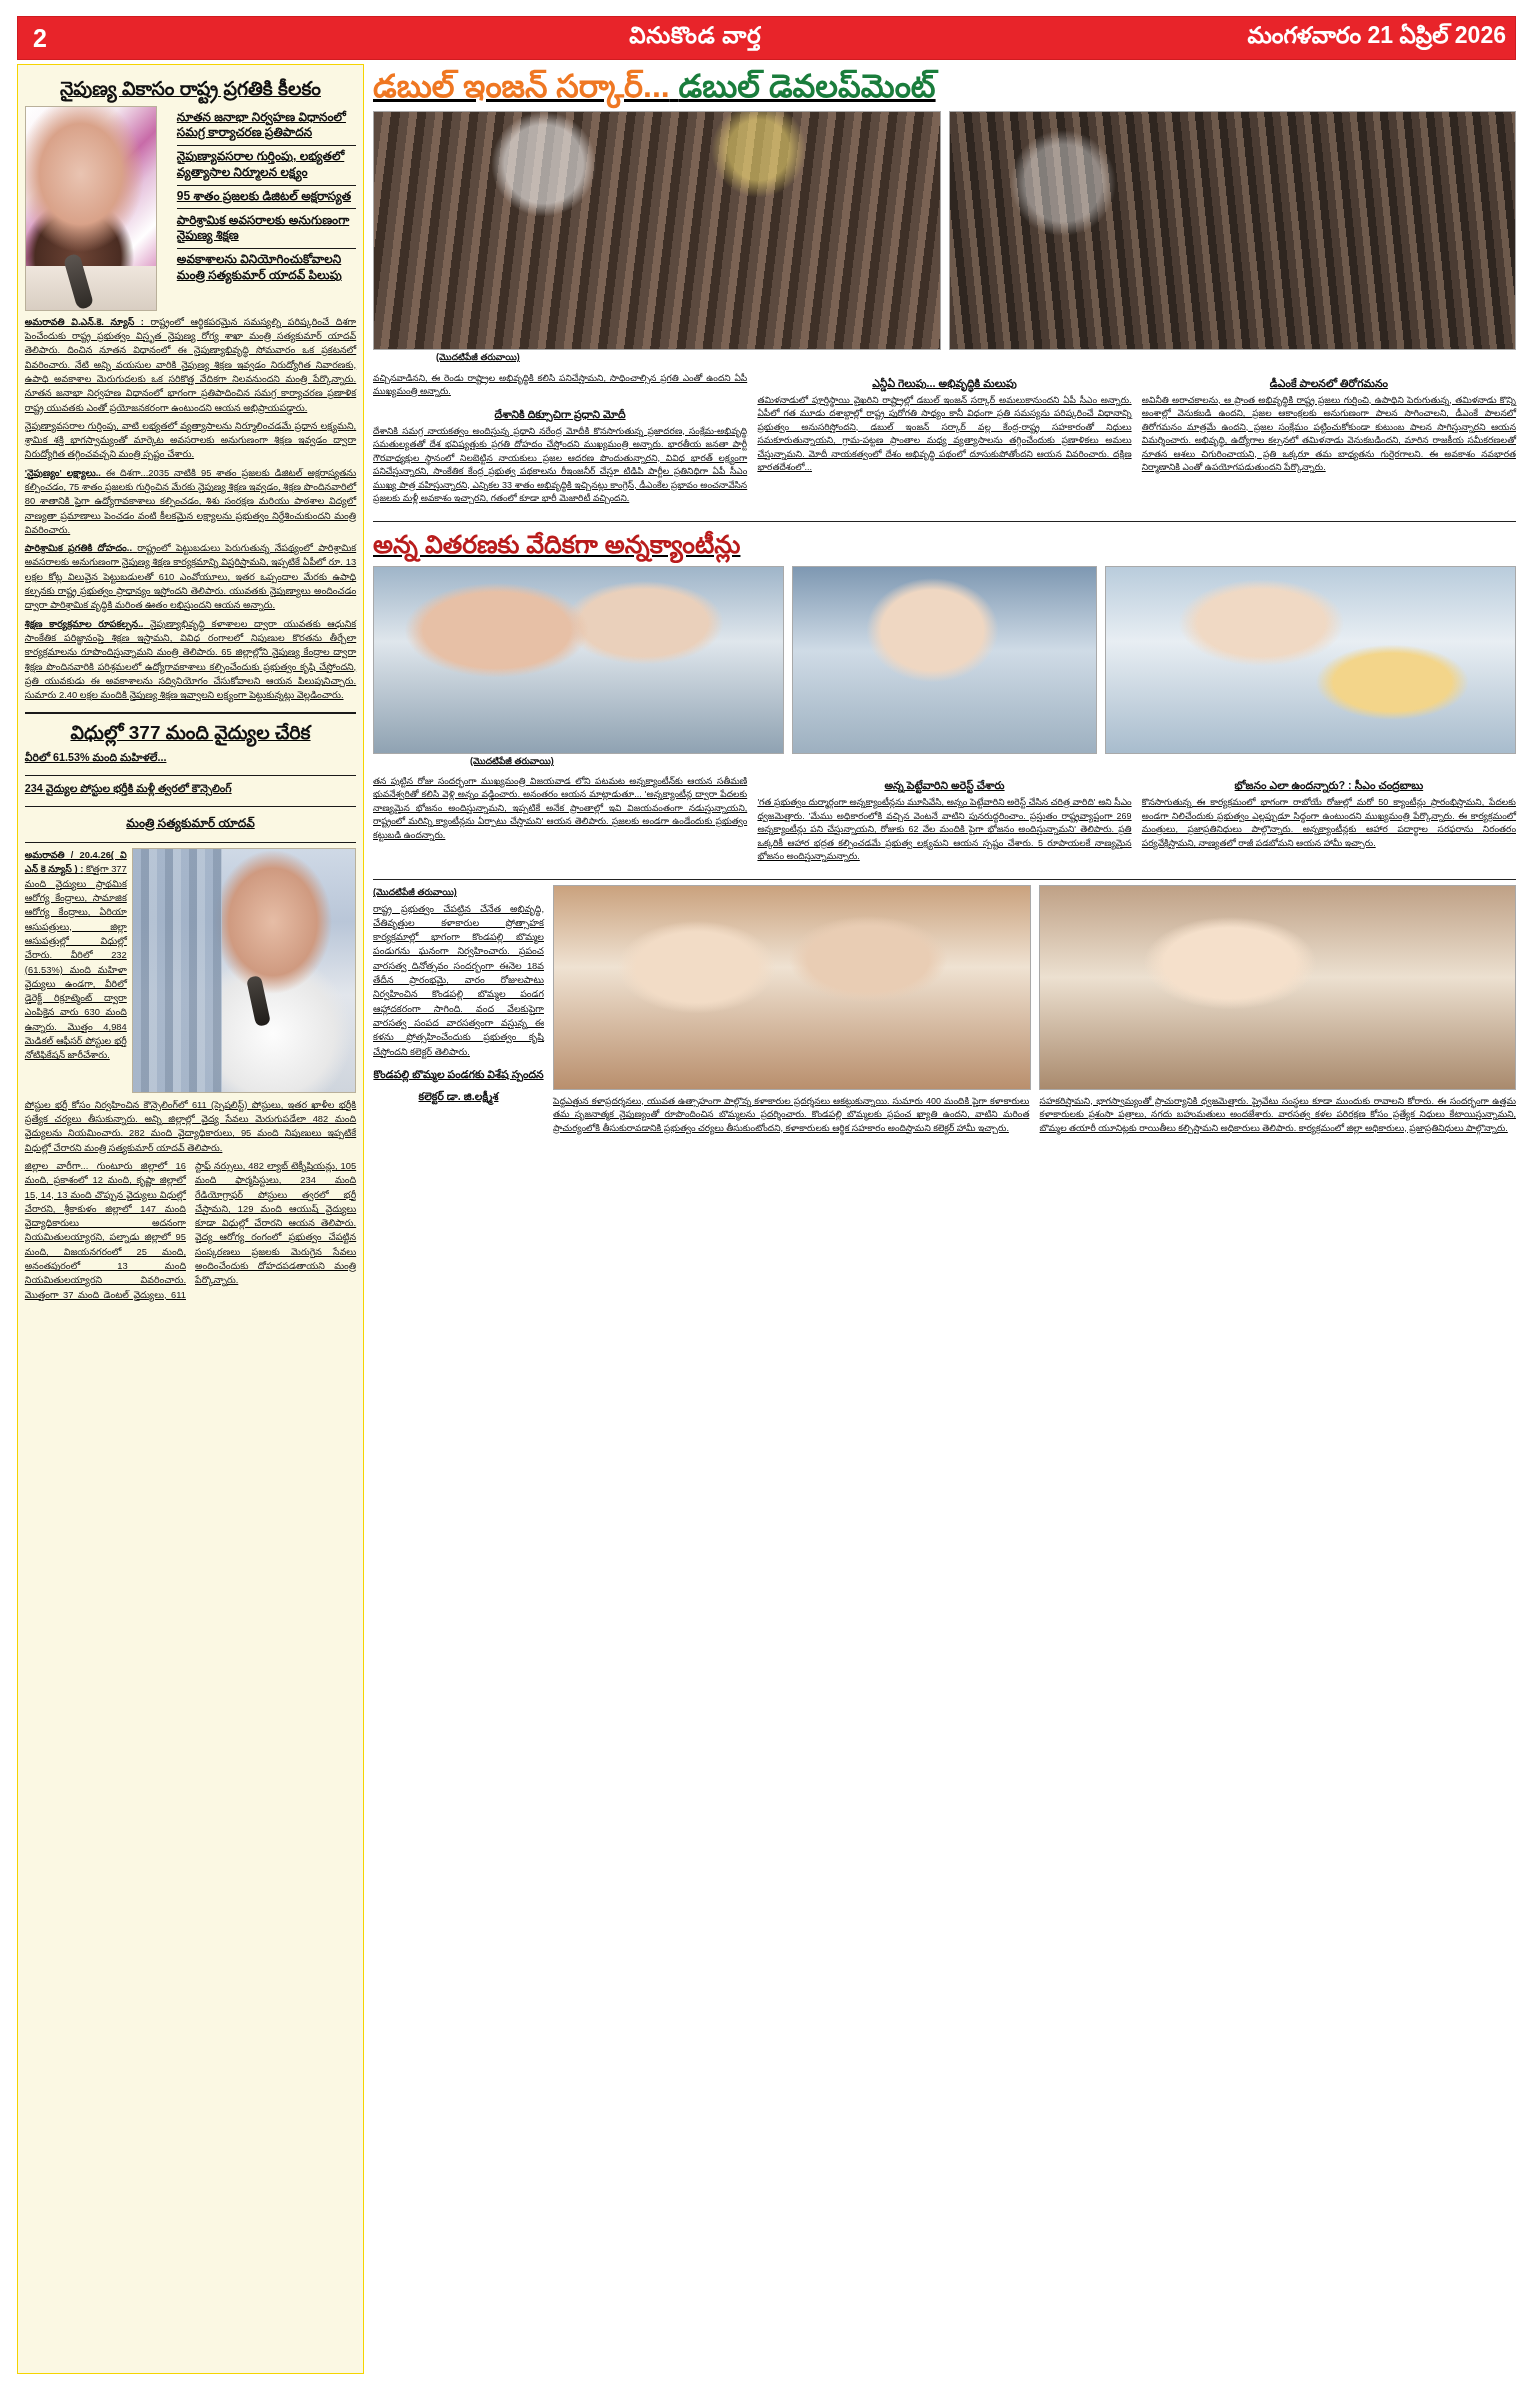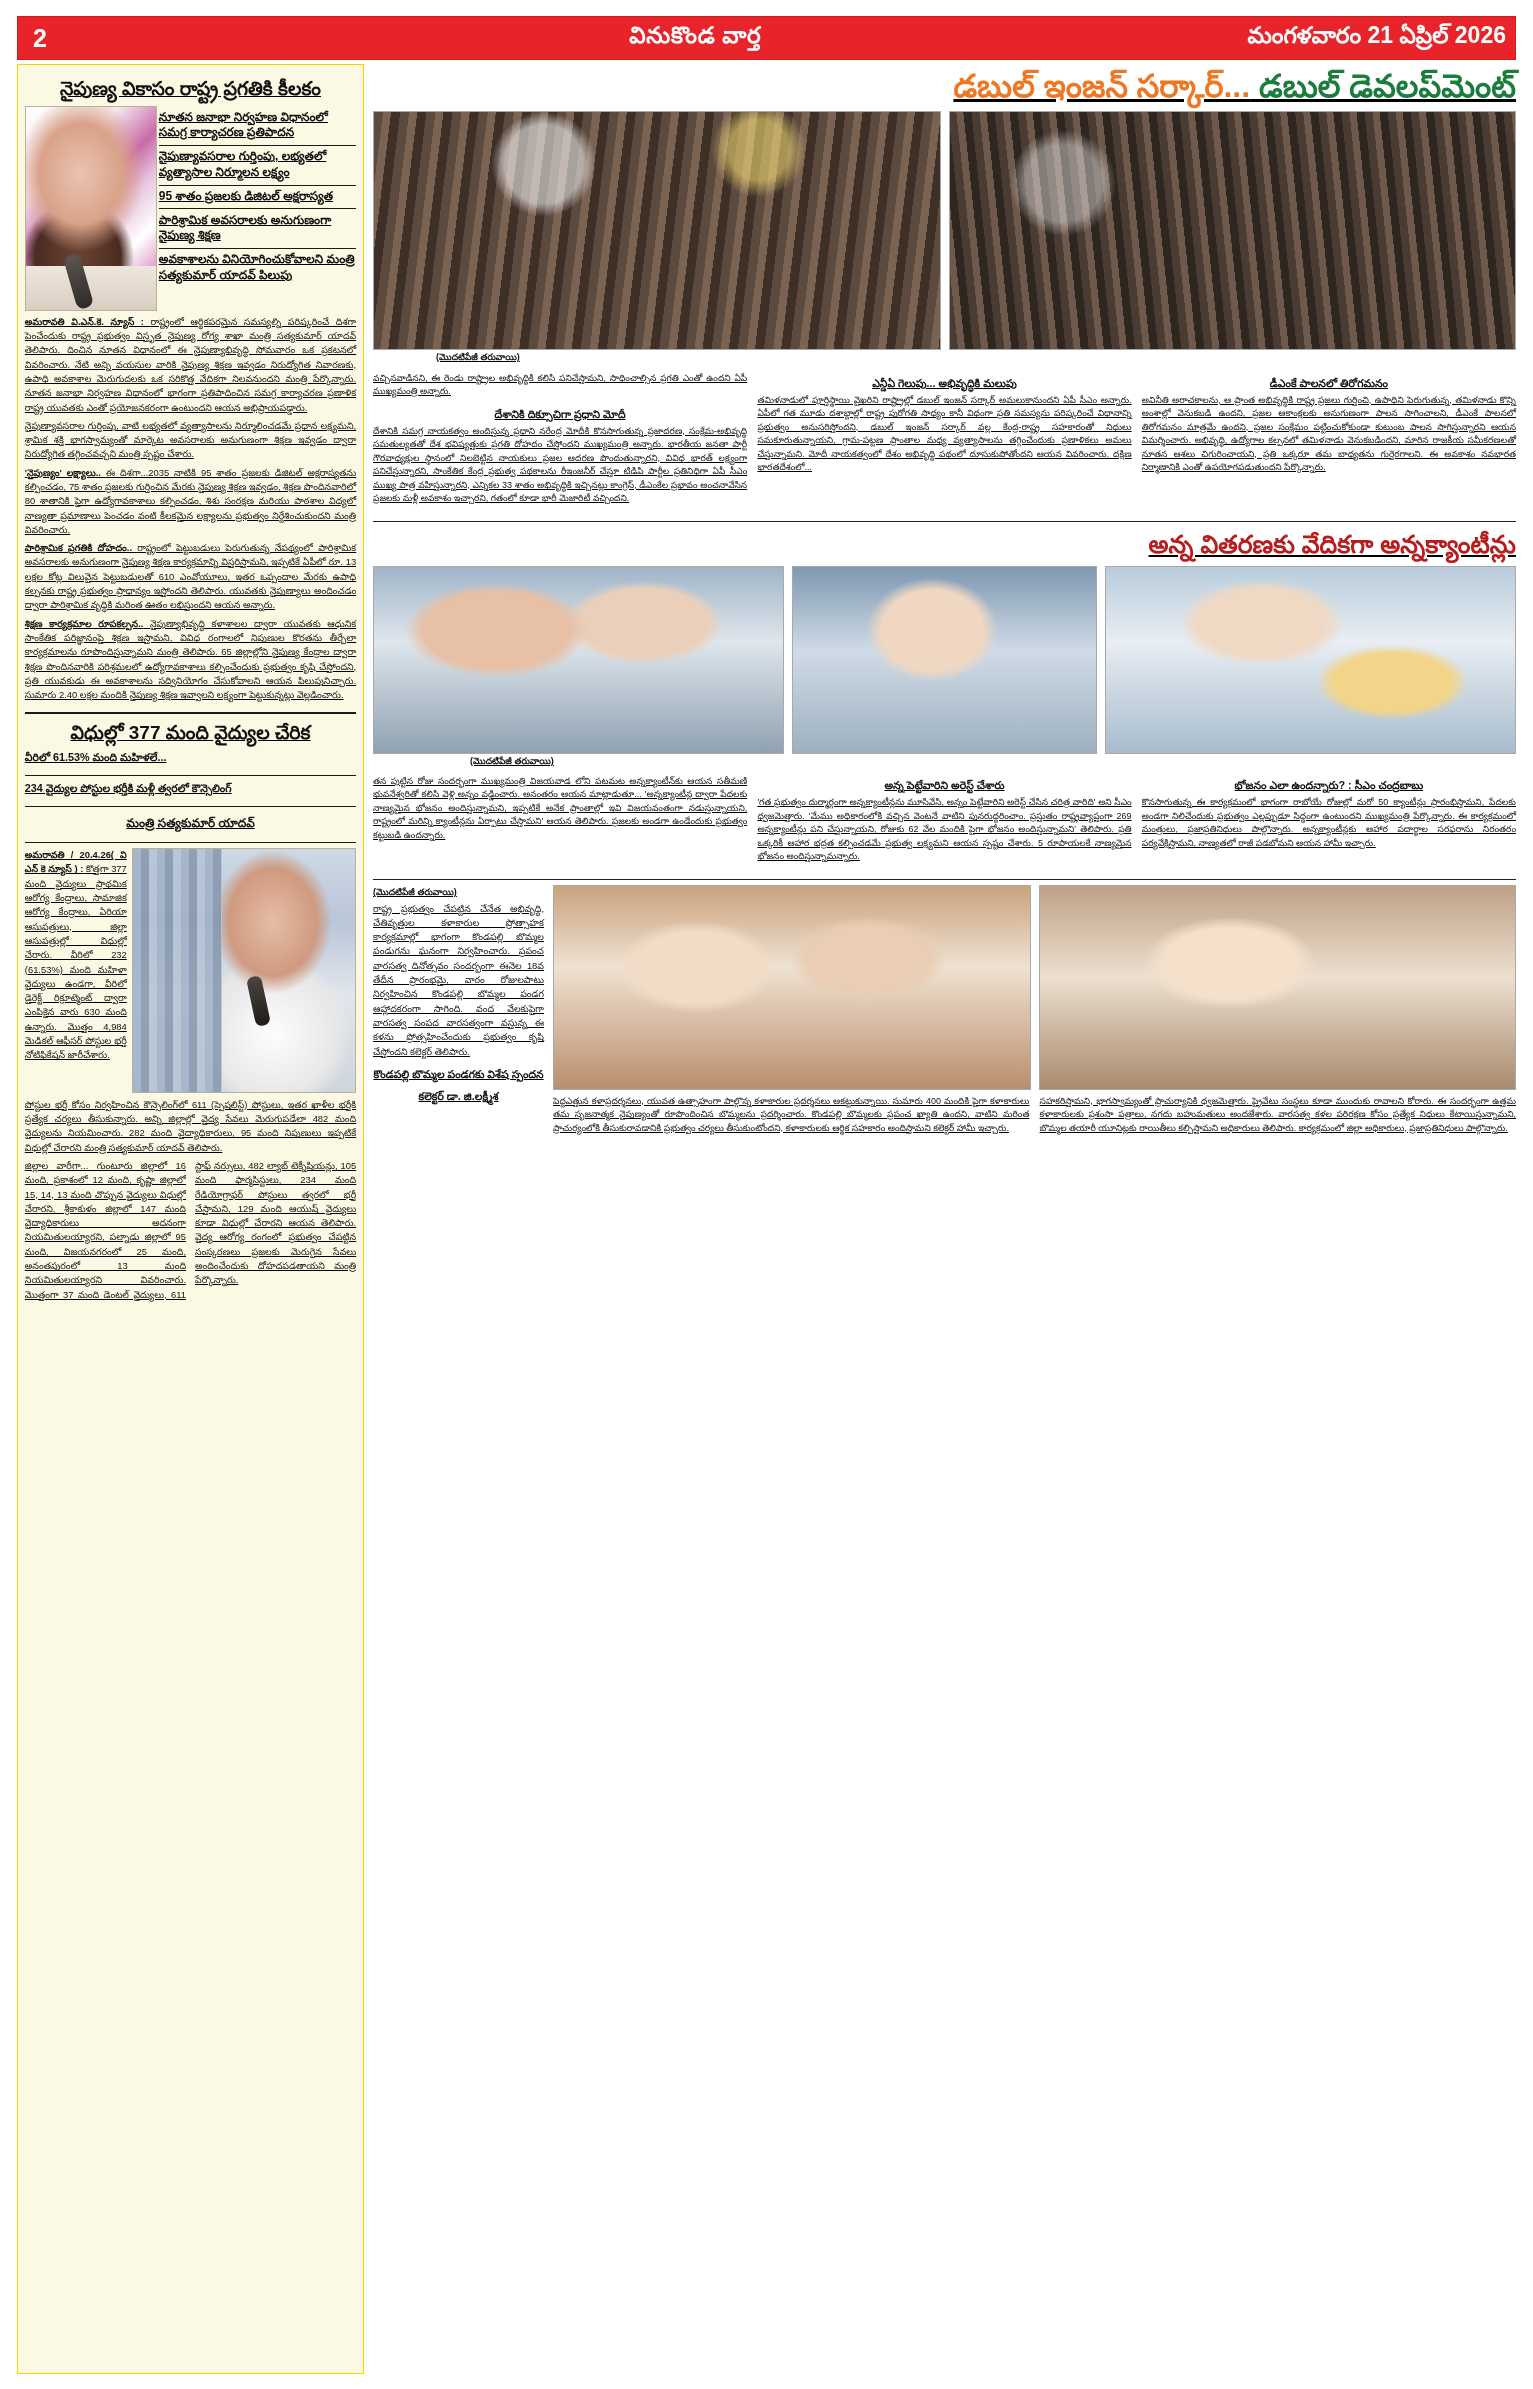--- a/index.html
+++ b/index.html
@@ -77,21 +77,21 @@
   .lead-head {
     text-align: center;
     font-size: 19px;
     font-weight: bold;
     color: #111;
     line-height: 1.22;
     padding: 6.8px 1.1px 5.7px 1.1px;
   }
   .lead-block {
     display: flex;
-    gap: 2px;
+    gap: 20px;
     margin-bottom: 3.4px;
   }
   .lead-photo {
     width: 132px;
     height: 205px;
     flex: none;
     border: 0.6px solid #b9b09a;
     position: relative;
     overflow: hidden;
     background:
@@ -180,21 +180,21 @@
   .doc-photo .crowd {
     position: absolute; left:0; top:0; width: 40%; height: 100%;
     background: repeating-linear-gradient(90deg,#9fb0c6 0 8px,#8496ad 8px 16px,#b4c2d3 16px 24px);
     opacity: .85;
   }
   .two-col-text { column-count: 2; column-gap: 9px; column-rule: none; }
 
   
   .section { margin-bottom: 5.7px; }
   .banner-head {
-    text-align: right;
+    text-align: left;
     font-weight: bold;
     line-height: 1.1;
     padding: 4.6px 0 6.8px 0;
   }
   .banner-head.h1 { font-size: 32px; }
   .banner-head.h1 .orange { color: #ef7722; }
   .banner-head.h1 .green { color: #1a7d3c; }
   .banner-head.red { font-size: 25px; color: #b91c1c; }
 
   .photo-row { display: flex; gap: 8px; }

